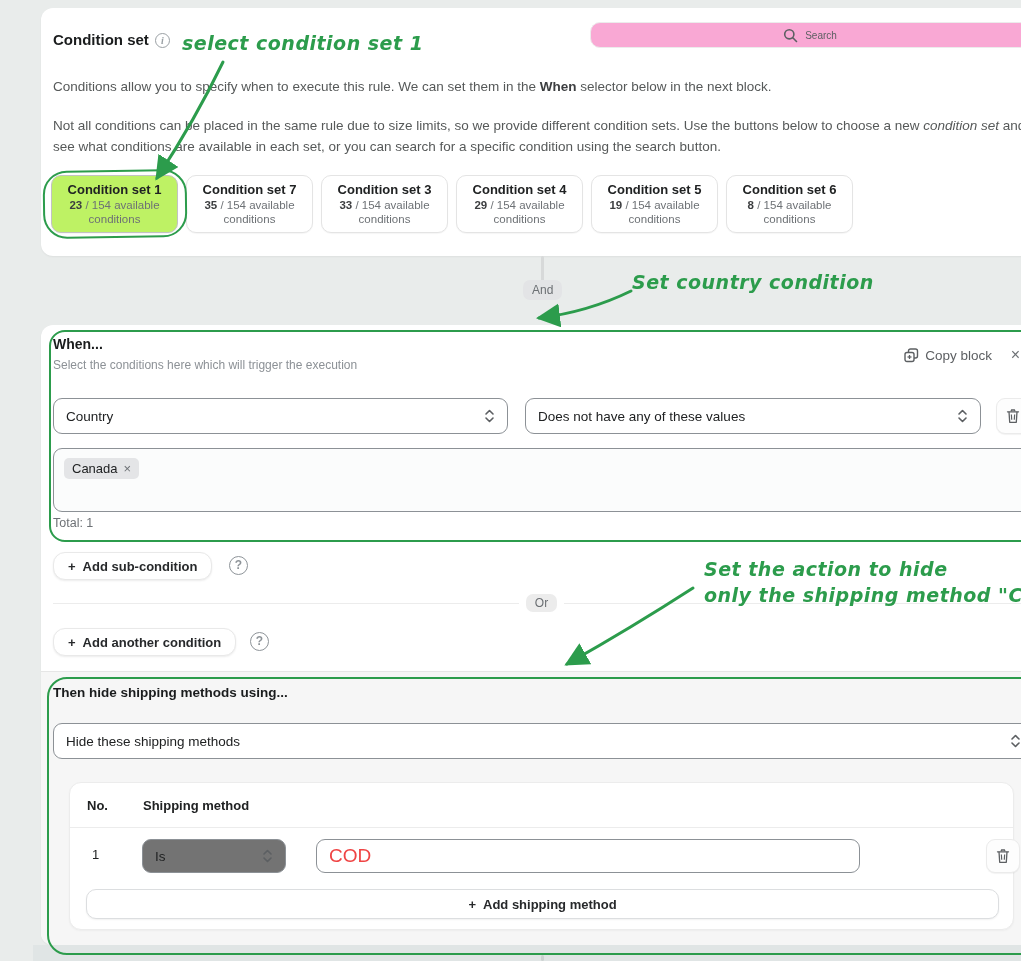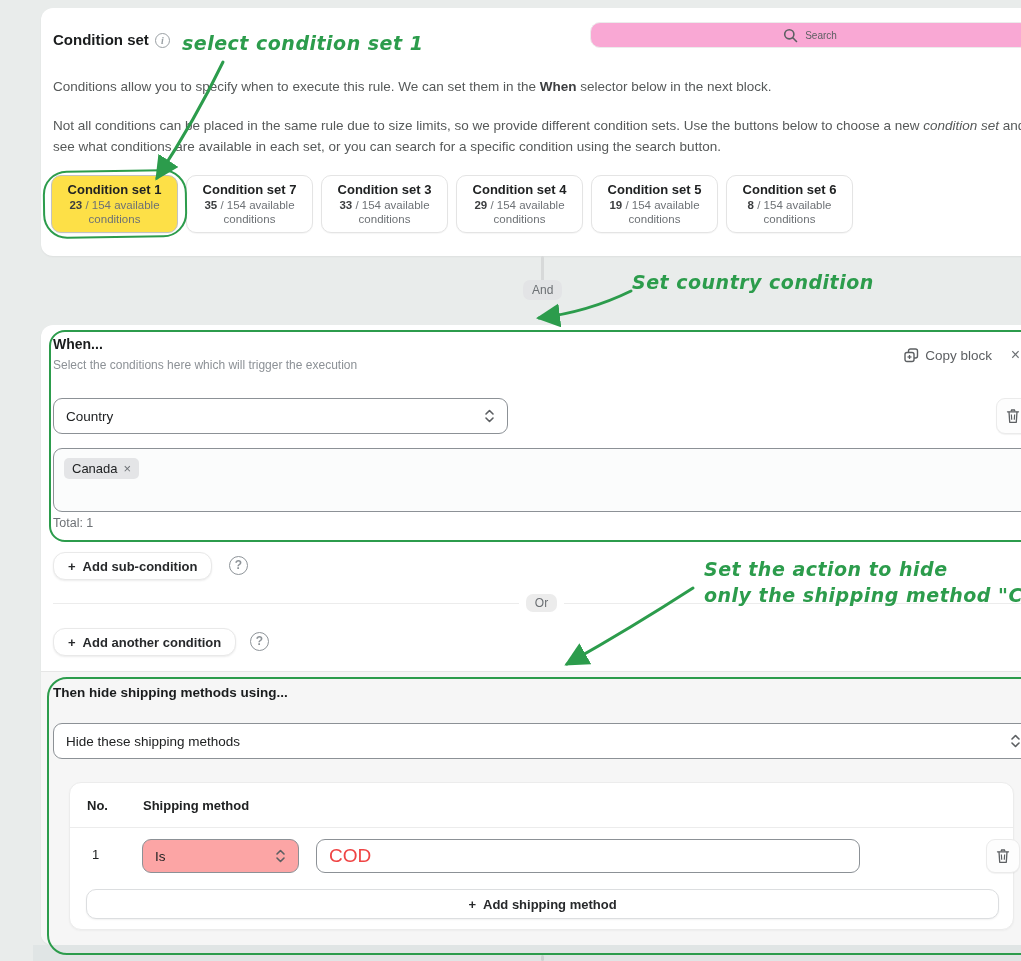--- a/index.html
+++ b/index.html
@@ -36,21 +36,21 @@
   .para i { }
   .p1 { top:68px; }
   .p2 { top:107px; }
   .cs-row { position:absolute; left:10px; top:167px; display:flex; gap:8px; }
   .cs-btn {
     width:127px; height:58px; background:#ffffff; border:1px solid #e4e4e4; border-radius:10px;
     box-shadow:0 1px 1px rgba(0,0,0,.04);
     display:flex; flex-direction:column; align-items:center; justify-content:center;
     text-align:center; cursor:pointer; padding:4px 6px;
   }
-  .cs-btn.selected { background:#fde047; border-color:#c2c2c2; }
+  .cs-btn.selected { background:#bef264; border-color:#c2c2c2; }
   .cs-title { font-size:13px; font-weight:bold; color:#202223; line-height:16px; }
   .cs-sub { font-size:11.5px; color:#6d7175; line-height:14px; }
   .cs-sub b { color:#3c3e40; }
 
   
   .v-connector { position:absolute; left:508px; width:3px; background:#d7d9d9; border-radius:2px; }
   .vc-top { top:256px; height:25px; }
   .vc-bottom { top:955px; height:6px; background:#ccd2d1; }
   .badge {
     position:absolute; background:#e3e4e6; color:#6b6f73; font-size:12px;
@@ -116,21 +116,21 @@
   .then-title { position:absolute; left:12px; top:13px; font-size:13.5px; font-weight:bold; color:#1a1c1d; }
   .sel-action { left:12px; top:51px; width:981px; background:#fff; }
   .table-card {
     position:absolute; left:28px; top:110px; width:945px; height:148px;
     background:#ffffff; border:1px solid #ececec; border-radius:12px; box-shadow:0 1px 2px rgba(0,0,0,.04);
   }
   .th-no { position:absolute; left:17px; top:15px; font-size:13px; font-weight:bold; }
   .th-method { position:absolute; left:73px; top:15px; font-size:13px; font-weight:bold; }
   .table-hline { position:absolute; left:0; top:44px; width:100%; height:1px; background:#ececec; }
   .row-no { position:absolute; left:22px; top:64px; font-size:13px; color:#202223; }
-  .sel-is { left:72px; top:56px; width:157px; height:34px; background:#fca5a5; }
+  .sel-is { left:72px; top:56px; width:144px; height:34px; background:#737373; }
   .method-input {
     position:absolute; left:246px; top:56px; width:544px; height:34px;
     border:1px solid #8c9196; border-radius:9px; font-size:19px; color:#ef4444; padding:0 12px;
     font-family:inherit; background:#fff;
   }
   .trash-row { left:916px; top:56px; width:34px; height:34px; }
   .add-method-btn {
     position:absolute; left:16px; top:106px; width:913px; height:30px;
     background:#ffffff; border:1px solid #dcdee0; border-radius:10px; box-shadow:0 1px 2px rgba(0,0,0,.06);
     display:flex; align-items:center; justify-content:center; gap:7px;
@@ -232,20 +232,27 @@
     <div class="close-btn">×</div>
 
     <div class="select-box sel-country">
       <span class="sel-label">Country</span>
       <svg class="stepper-icon" width="11" height="16" viewBox="0 0 11 16">
         <path d="M2 6 L5.5 2.5 L9 6" fill="none" stroke="#5c5f62" stroke-width="1.6" stroke-linecap="round" stroke-linejoin="round"></path>
         <path d="M2 10 L5.5 13.5 L9 10" fill="none" stroke="#5c5f62" stroke-width="1.6" stroke-linecap="round" stroke-linejoin="round"></path>
       </svg>
     </div>
 
+    <div class="select-box sel-operator">
+      <span class="sel-label">Does not have any of these values</span>
+      <svg class="stepper-icon" width="11" height="16" viewBox="0 0 11 16">
+        <path d="M2 6 L5.5 2.5 L9 6" fill="none" stroke="#5c5f62" stroke-width="1.6" stroke-linecap="round" stroke-linejoin="round"></path>
+        <path d="M2 10 L5.5 13.5 L9 10" fill="none" stroke="#5c5f62" stroke-width="1.6" stroke-linecap="round" stroke-linejoin="round"></path>
+      </svg>
+    </div>
 
     <div class="icon-btn trash-when">
       <svg class="svg-icon" width="14" height="15" viewBox="0 0 14 15">
         <path d="M5 2.2 L5.6 1 H8.4 L9 2.2" fill="none" stroke="#5c5f62" stroke-width="1.3"></path>
         <line x1="1.5" y1="2.8" x2="12.5" y2="2.8" stroke="#5c5f62" stroke-width="1.3" stroke-linecap="round"></line>
         <path d="M3 2.8 L3.7 13.3 H10.3 L11 2.8" fill="none" stroke="#5c5f62" stroke-width="1.3" stroke-linejoin="round"></path>
         <line x1="5.4" y1="5.5" x2="5.7" y2="10.8" stroke="#5c5f62" stroke-width="1.2"></line>
         <line x1="8.6" y1="5.5" x2="8.3" y2="10.8" stroke="#5c5f62" stroke-width="1.2"></line>
       </svg>
     </div>

